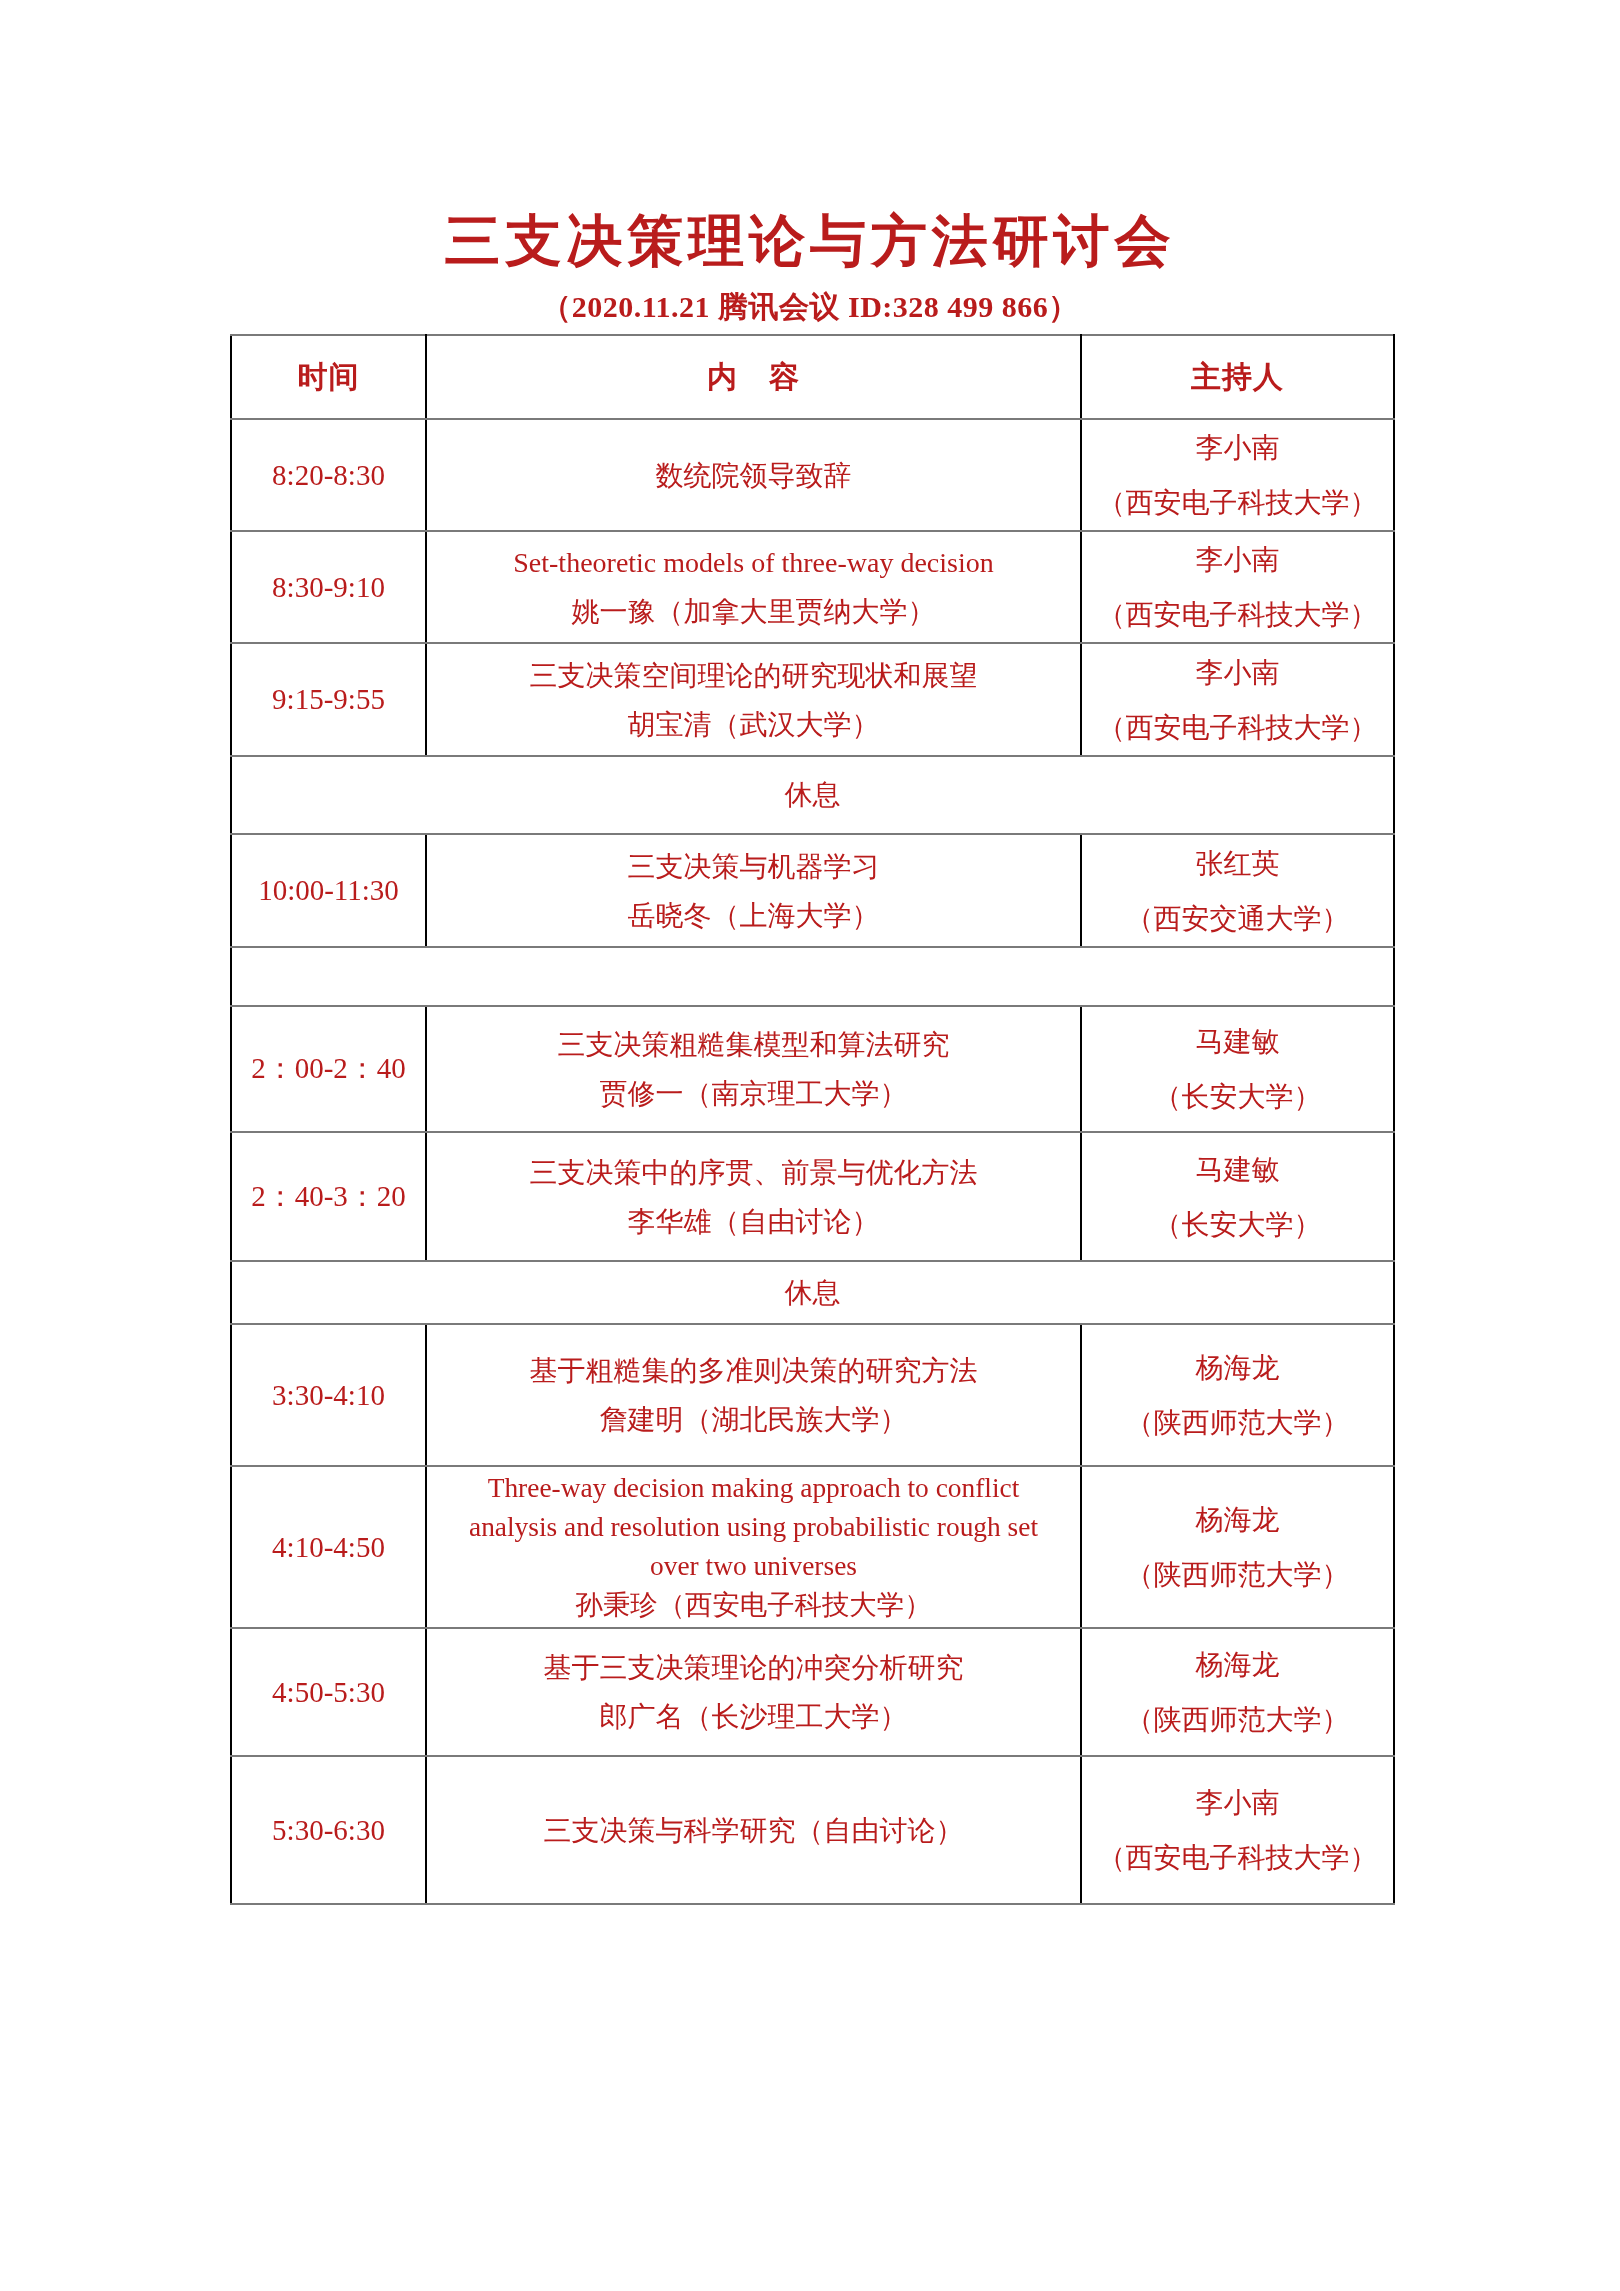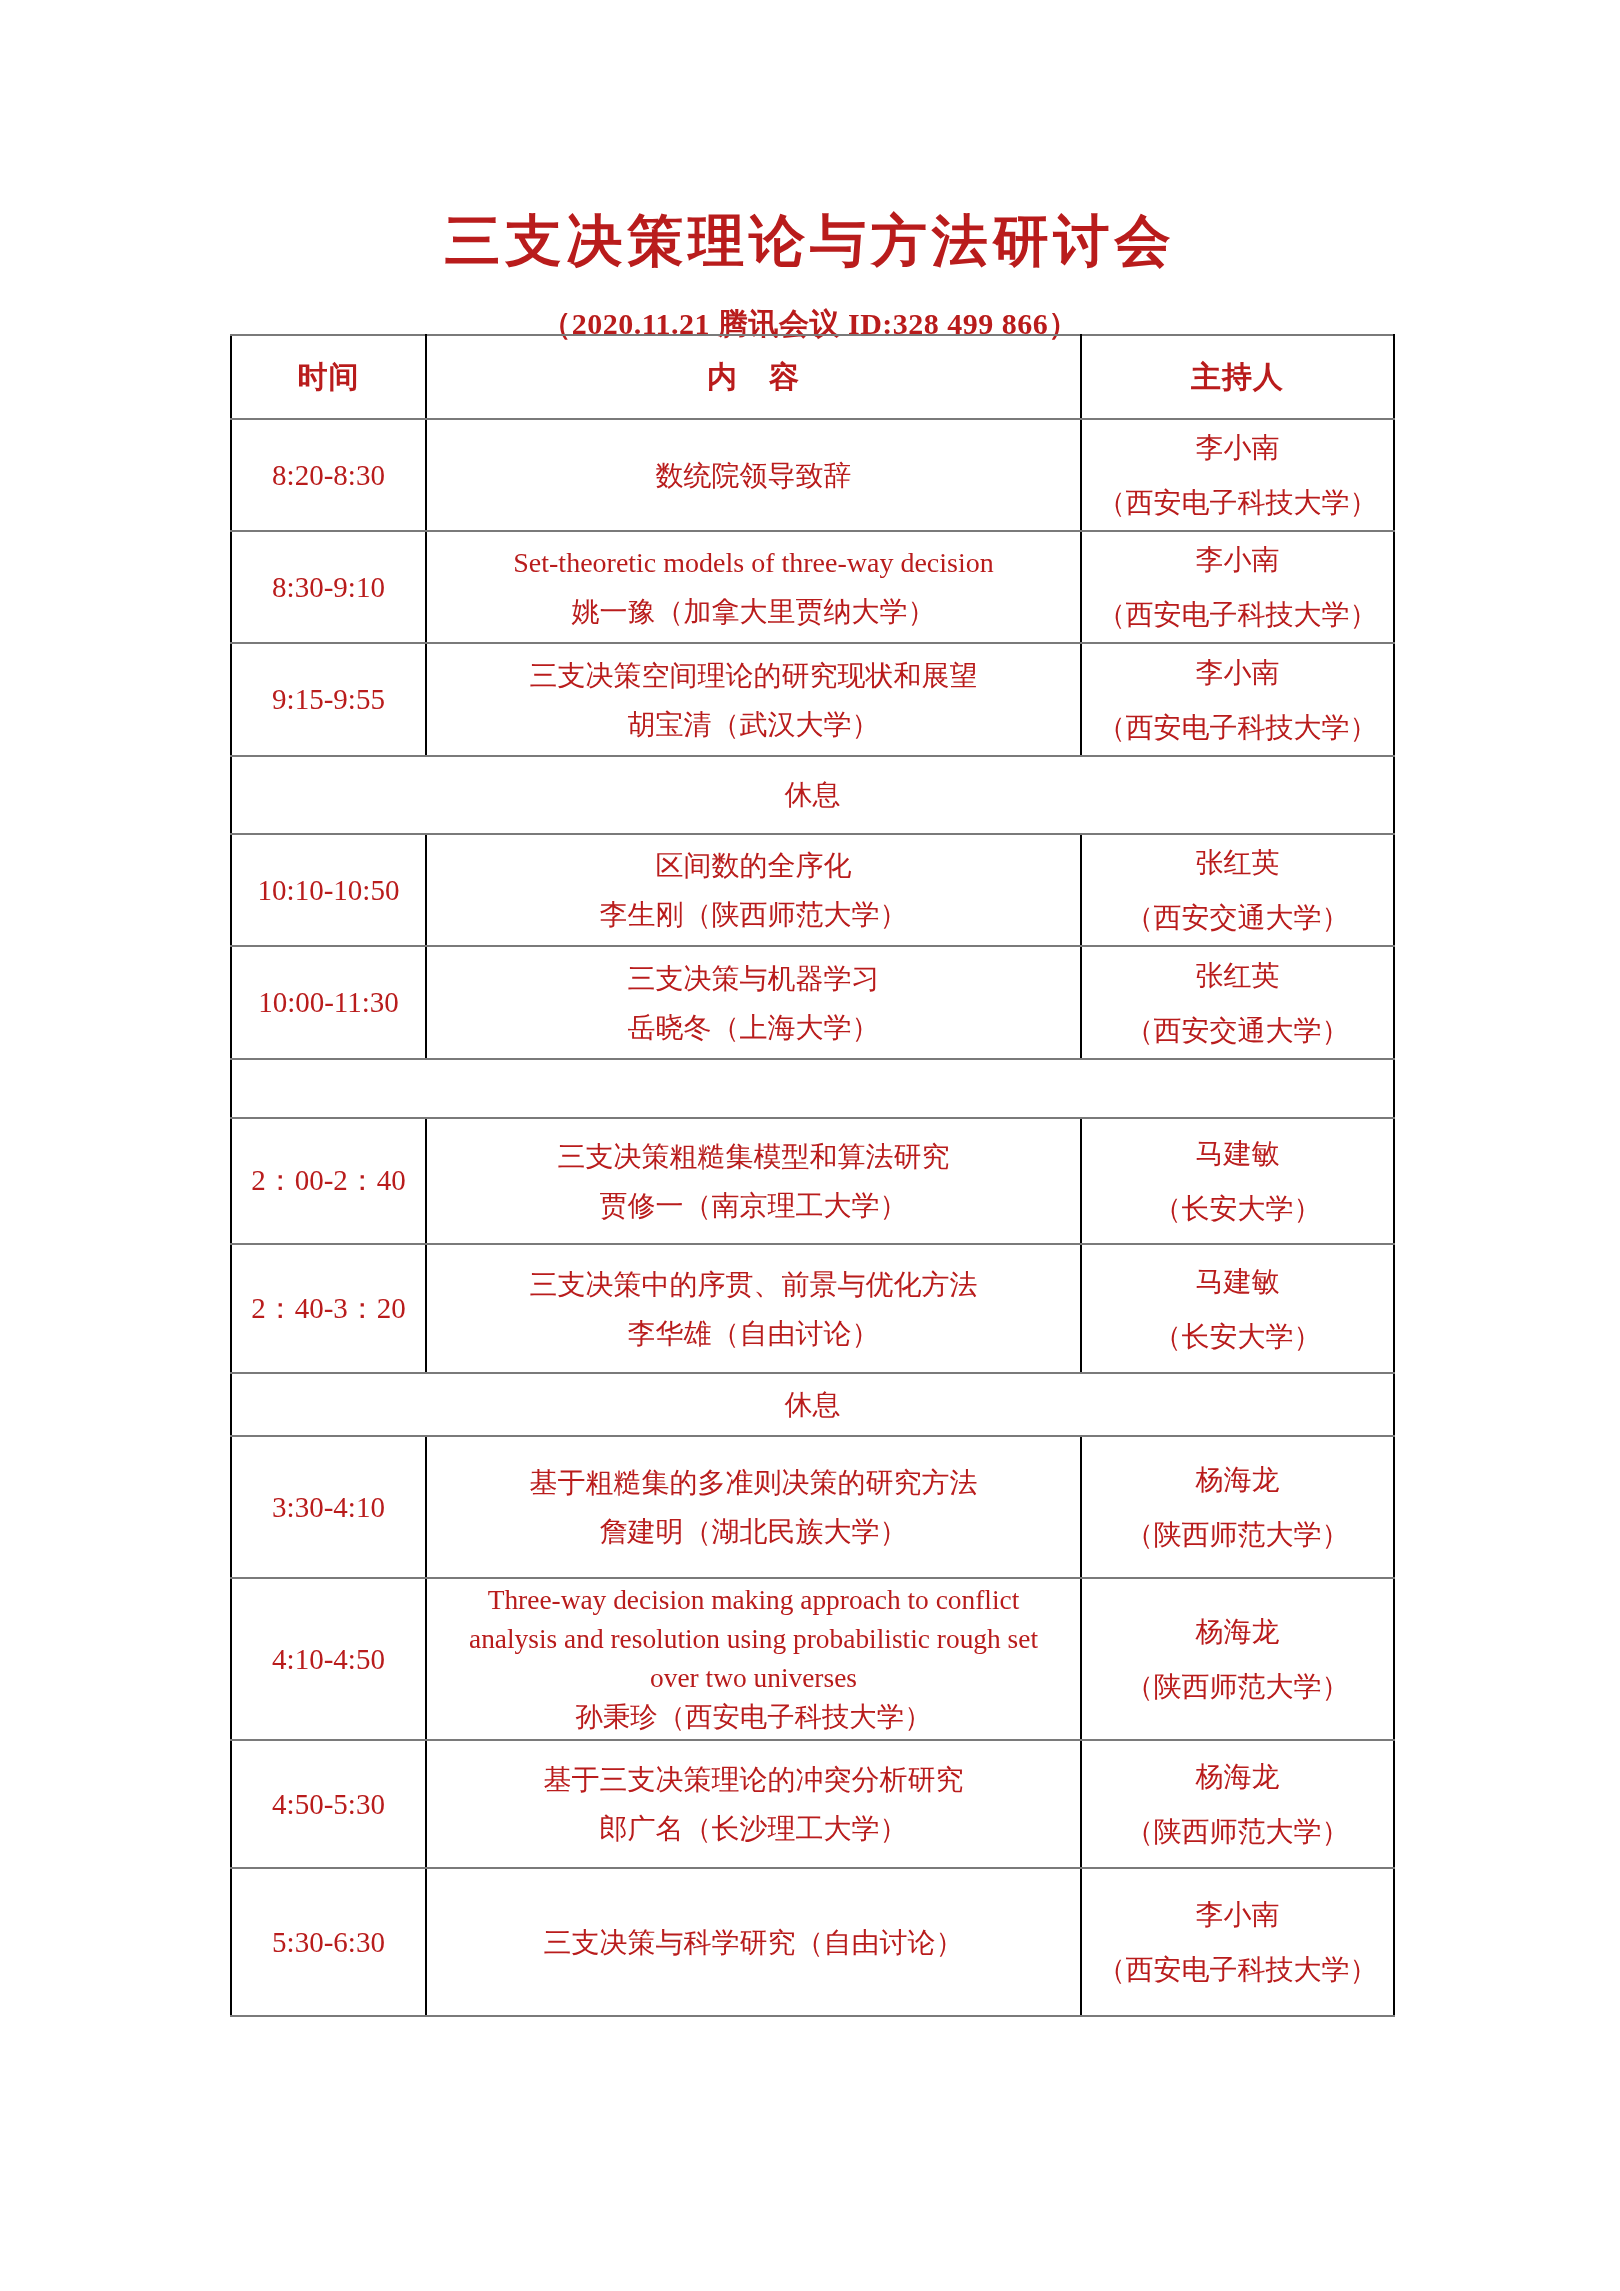--- a/index.html
+++ b/index.html
@@ -12,21 +12,21 @@
     overflow:hidden;
   }
   .doc-title{
     position:absolute;top:204px;left:0;width:100%;
     text-align:center;
     font-size:56px;font-weight:700;
     letter-spacing:4.9px;
     white-space:nowrap;
   }
   .doc-subtitle{
-    position:absolute;top:304px;left:0;width:100%;
+    position:absolute;top:287px;left:0;width:100%;
     text-align:center;
     font-size:30px;font-weight:700;
     letter-spacing:0.5px;
     white-space:nowrap;
   }
   table.schedule{
     position:absolute;left:230px;top:334px;
     width:1162px;
     table-layout:fixed;
     border-collapse:collapse;
@@ -103,31 +103,20 @@
       <td class="host">
         <div class="line">李小南</div>
         <div class="line">（西安电子科技大学）</div>
       </td>
     </tr>
 
     <tr style="height:78px">
       <td class="break-cell" colspan="3">休息</td>
     </tr>
 
-    <tr style="height:112px">
-      <td class="time">10:10-10:50</td>
-      <td class="content">
-        <div class="line">区间数的全序化</div>
-        <div class="line">李生刚（陕西师范大学）</div>
-      </td>
-      <td class="host">
-        <div class="line">张红英</div>
-        <div class="line">（西安交通大学）</div>
-      </td>
-    </tr>
 
     <tr style="height:113px">
       <td class="time">10:00-11:30</td>
       <td class="content">
         <div class="line">三支决策与机器学习</div>
         <div class="line">岳晓冬（上海大学）</div>
       </td>
       <td class="host">
         <div class="line">张红英</div>
         <div class="line">（西安交通大学）</div>

